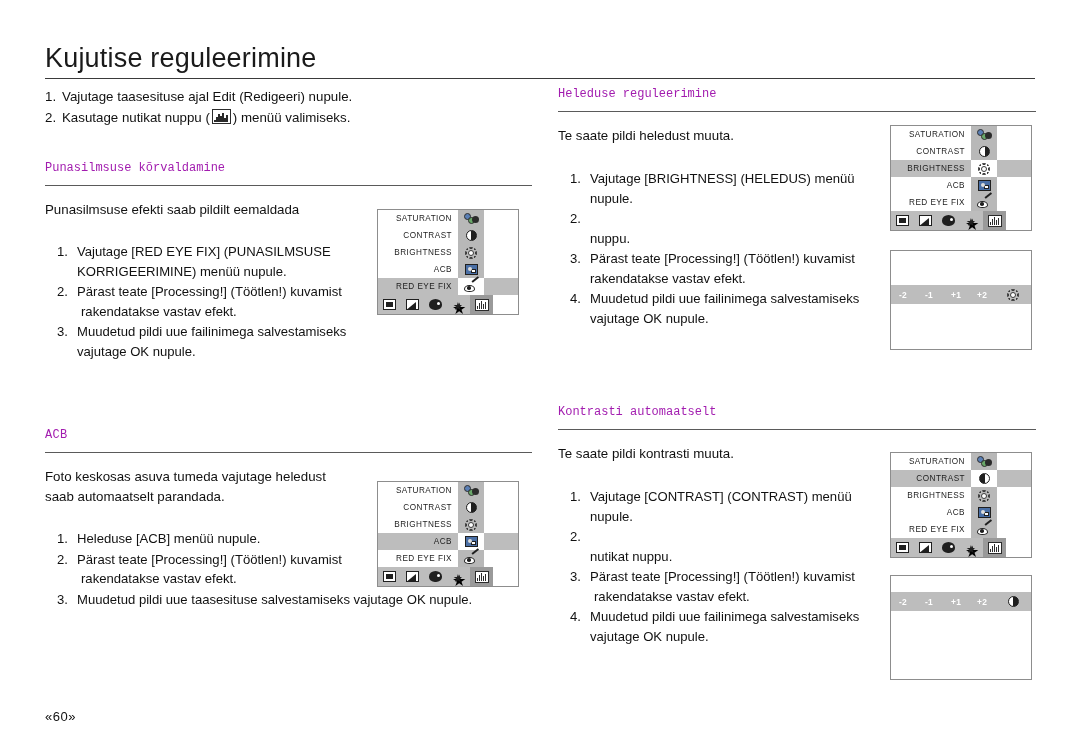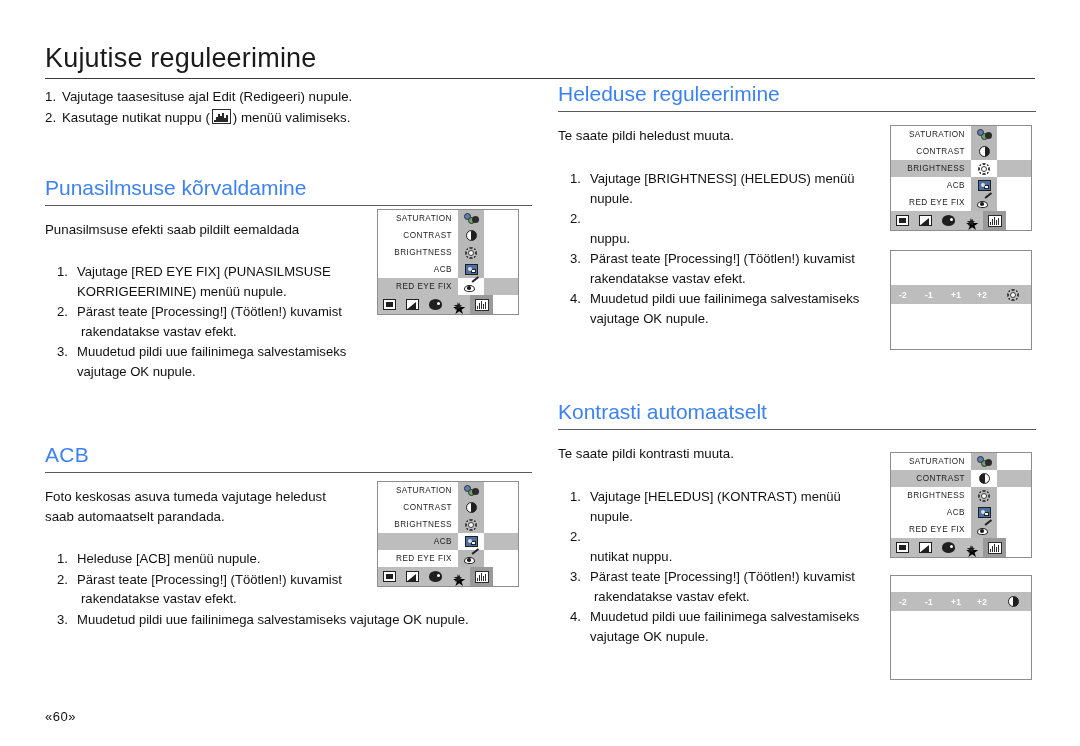--- a/index.html
+++ b/index.html
@@ -92,25 +92,26 @@
       linear-gradient(to top, #2b2b2b 4px, transparent 4px) 10px 0/2px 100% repeat-x,
       linear-gradient(to top, #2b2b2b 7px, transparent 7px) 12px 0/2px 100% repeat-x;
     background-repeat: no-repeat;
   }
 
   
   .section {
     position: relative;
   }
   .sec-head {
-    font-size: 21px;
+    font-size: 12px;
     font-weight: 400;
-    color: #3b82f6;
+    color: #a21caf;
     line-height: 24px;
     padding-bottom: 5px;
+    font-family: Liberation Mono, monospace;
   }
   .sec-head.mono-cap { letter-spacing: .3px; }
   .sec-rule {
     border-bottom: 1.3px solid #5a5a5a;
   }
   .sec-rule.left { width: 487px; }
   .sec-rule.right { width: 478px; }
 
   .lead {
     font-size: 13.3px;
@@ -316,21 +317,21 @@
       <span class="intro-txt">Vajutage taasesituse ajal Edit (Redigeeri) nupule.</span>
     </div>
     <div class="intro-line">
       <span class="intro-num">2.</span>
       <span class="intro-txt">
         <span>Kasutage nutikat nuppu (</span><span class="hist-ico"></span><span>) menüü valimiseks.</span>
       </span>
     </div>
   </div>
 
-  <div class="section" style="margin-top:48px;">
+  <div class="section" style="margin-top:28px;">
     <div class="sec-head">Punasilmsuse kõrvaldamine</div>
     <div class="sec-rule left"></div>
     <div class="lead">Punasilmsuse efekti saab pildilt eemaldada</div>
 
     <ol class="steps indent" style="margin-top:22px;">
       <li>
         <span class="n">1.</span>
         <span class="t">
           <span>Vajutage [RED EYE FIX] (PUNASILMSUSE</span><br>
           <span>KORRIGEERIMINE) menüü nupule.</span>
@@ -368,21 +369,21 @@
       </li>
       <li>
         <span class="n">2.</span>
         <span class="t">
           <span>Pärast teate [Processing!] (Töötlen!) kuvamist</span><br>
           <span style="display:inline-block;padding-left:4px;">rakendatakse vastav efekt.</span>
         </span>
       </li>
       <li>
         <span class="n">3.</span>
-        <span class="t">Muudetud pildi uue failinimega salvestamiseks vajutage OK nupule.</span>
+        <span class="t">Muudetud pildi uue taasesituse salvestamiseks vajutage OK nupule.</span>
       </li>
     </ol>
   </div>
 </div>
 
 <div class="col-right">
 
   <div class="section">
     <div class="sec-head">Heleduse reguleerimine</div>
     <div class="sec-rule right"></div>
@@ -422,21 +423,21 @@
 
   <div class="section" style="margin-top:72px;">
     <div class="sec-head">Kontrasti automaatselt</div>
     <div class="sec-rule right"></div>
     <div class="lead">Te saate pildi kontrasti muuta.</div>
 
     <ol class="steps indent" style="margin-top:23px;">
       <li>
         <span class="n">1.</span>
         <span class="t">
-          <span>Vajutage [HELEDUS] (KONTRAST) menüü</span><br>
+          <span>Vajutage [CONTRAST] (CONTRAST) menüü</span><br>
           <span>nupule.</span>
         </span>
       </li>
       <li>
         <span class="n">2.</span>
         <span class="t">
           <br>
           <span>nutikat nuppu.</span>
         </span>
       </li>

